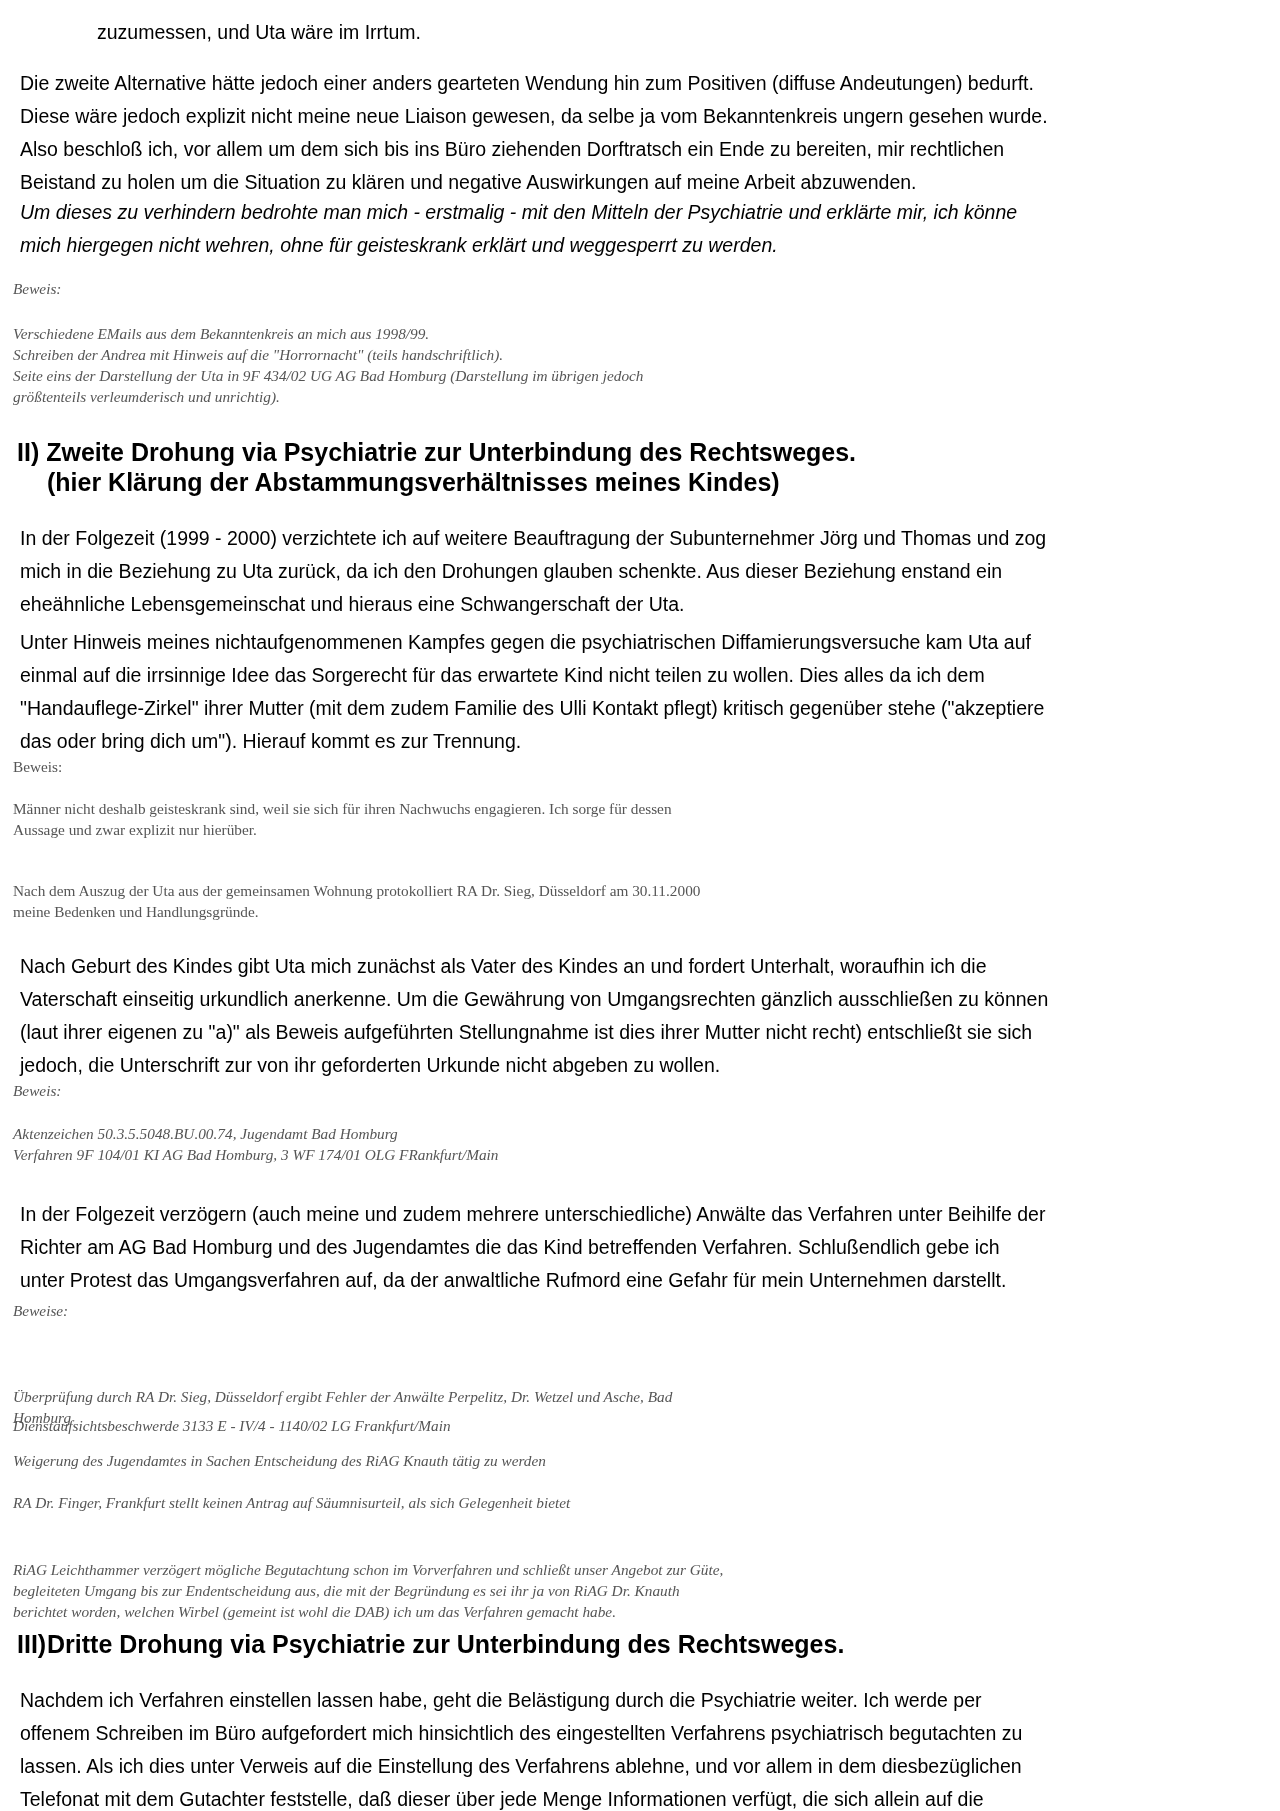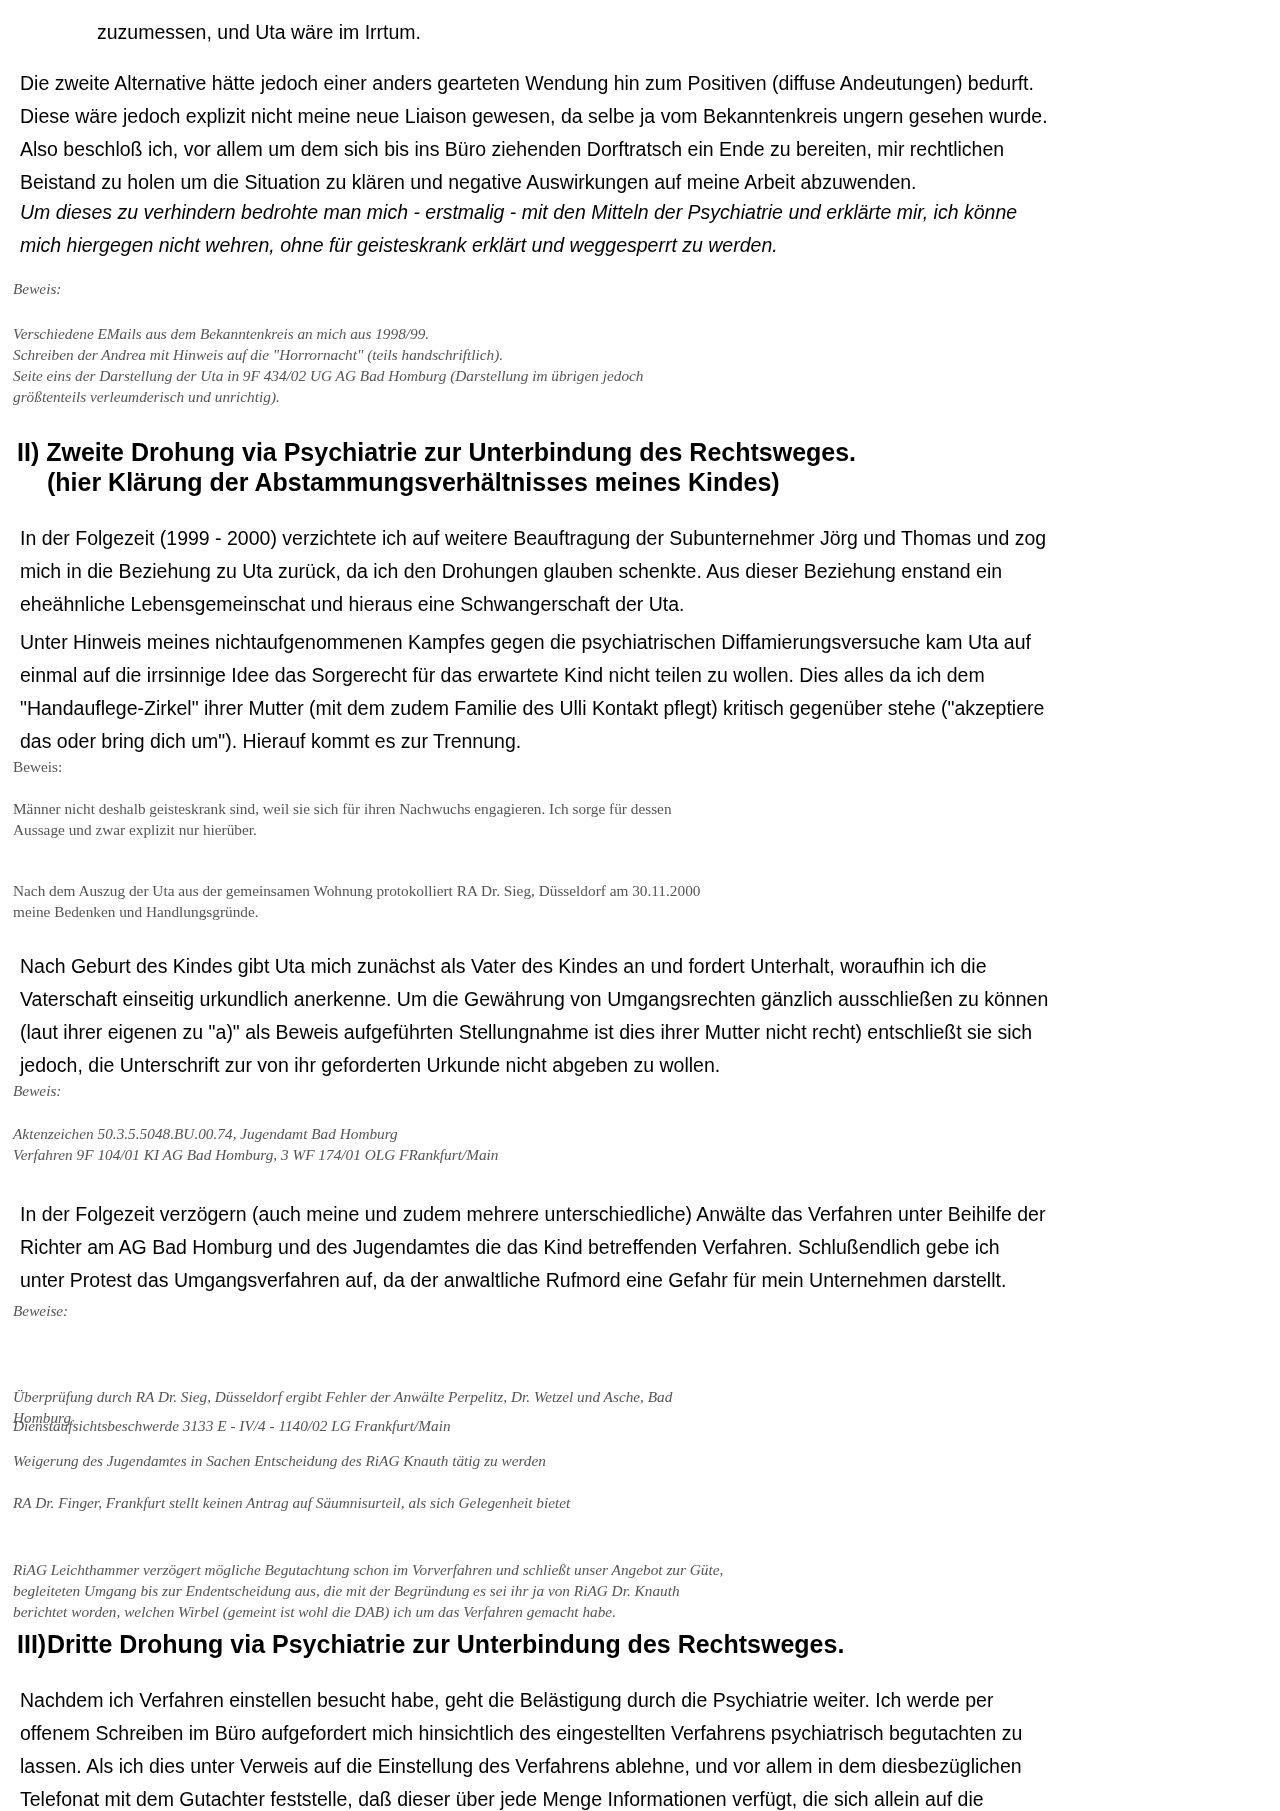--- a/index.html
+++ b/index.html
@@ -111,19 +111,19 @@
     <p class="m mi">RiAG Leichthammer verzögert mögliche Begutachtung schon im Vorverfahren und schließt unser Angebot zur Güte,</p>
     <p class="m mi">begleiteten Umgang bis zur Endentscheidung aus, die mit der Begründung es sei ihr ja von RiAG Dr. Knauth</p>
     <p class="m mi">berichtet worden, welchen Wirbel (gemeint ist wohl die DAB) ich um das Verfahren gemacht habe.</p>
   </div>
 
   <div class="abs" style="top:1627px;">
     <p class="h"><span style="display:inline-block;width:30px;">III)</span><span>Dritte Drohung via Psychiatrie zur Unterbindung des Rechtsweges.</span></p>
   </div>
 
   <div class="abs" style="top:1680px;">
-    <p class="p">Nachdem ich Verfahren einstellen besucht habe, geht die Belästigung durch die Psychiatrie weiter. Ich werde per</p>
+    <p class="p">Nachdem ich Verfahren einstellen lassen habe, geht die Belästigung durch die Psychiatrie weiter. Ich werde per</p>
     <p class="p">offenem Schreiben im Büro aufgefordert mich hinsichtlich des eingestellten Verfahrens psychiatrisch begutachten zu</p>
     <p class="p">lassen. Als ich dies unter Verweis auf die Einstellung des Verfahrens ablehne, und vor allem in dem diesbezüglichen</p>
     <p class="p">Telefonat mit dem Gutachter feststelle, daß dieser über jede Menge Informationen verfügt, die sich allein auf die</p>
   </div>
 
 </div>
 
 </body></html>

